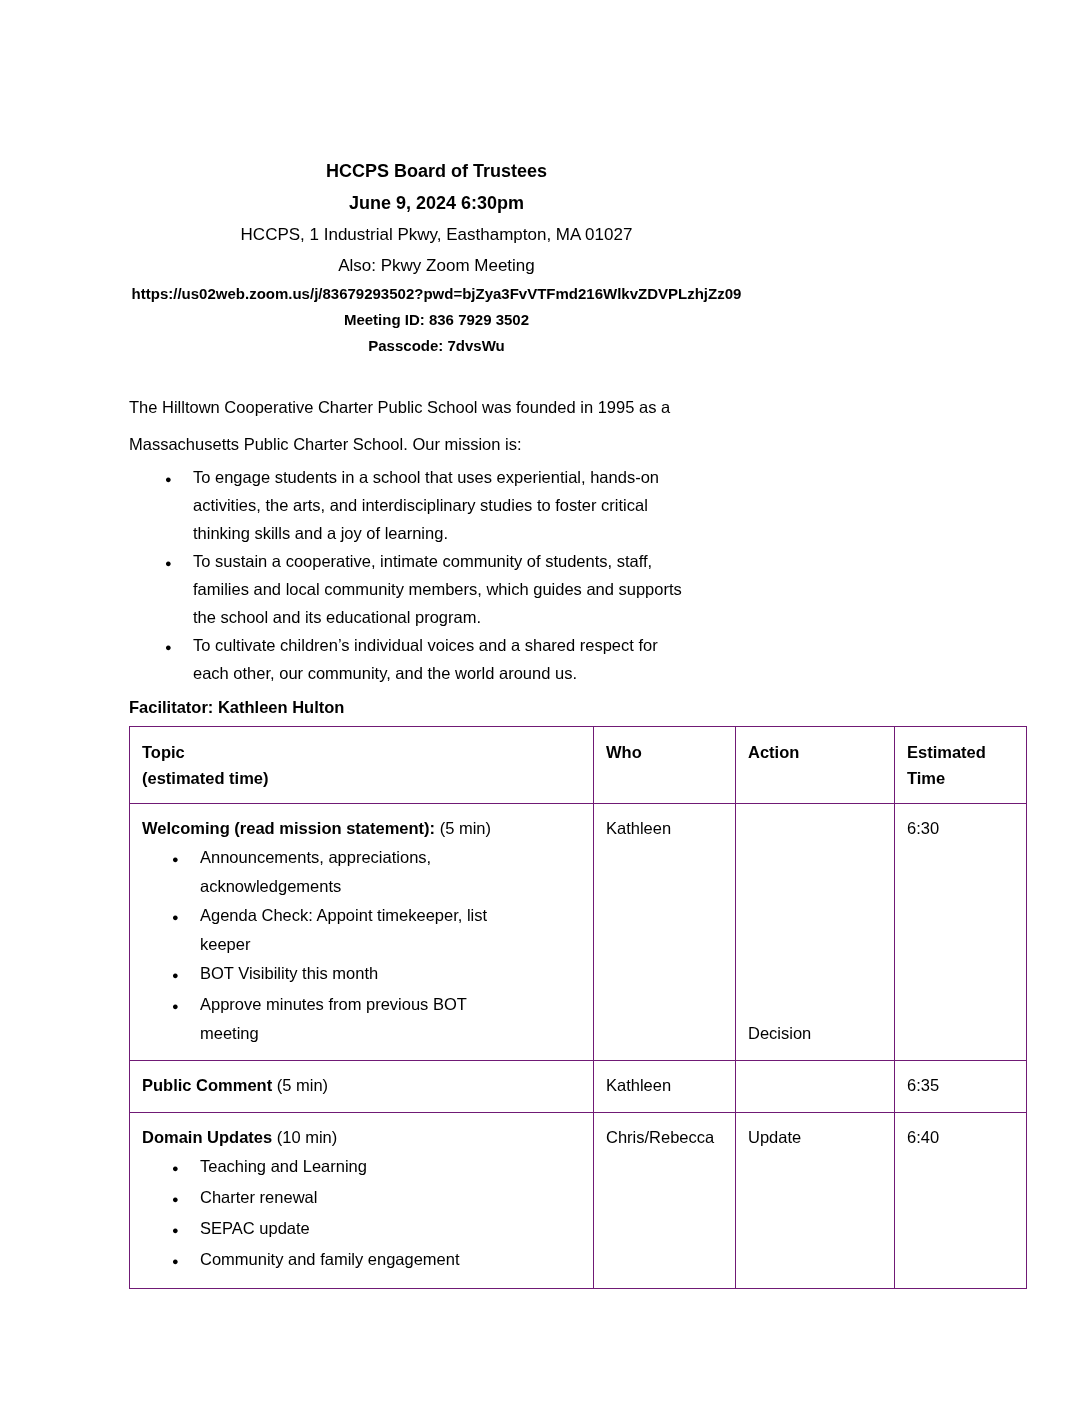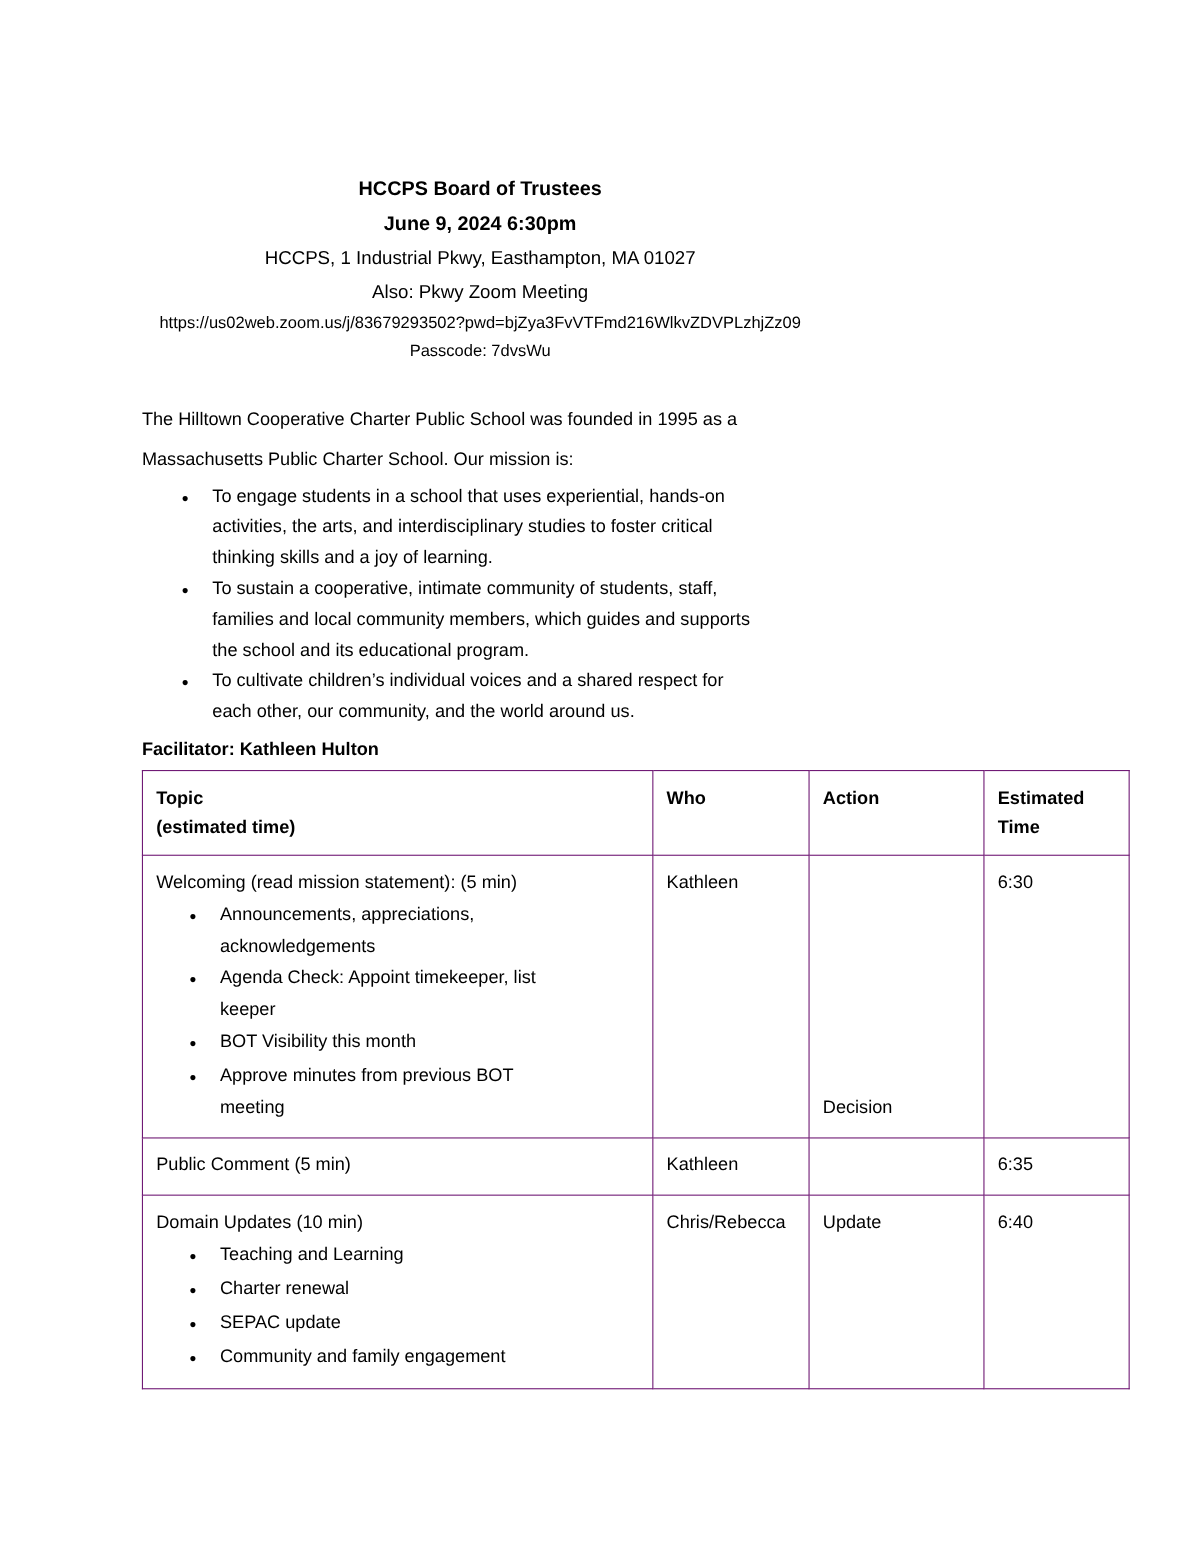--- a/index.html
+++ b/index.html
@@ -13,21 +13,21 @@
   }
   .content {
     box-sizing: border-box;
     width: 875px;
     padding: 155px 131px 0 129px;
   }
   
   .doc-header { text-align: center; }
   .h-title  { font-size: 18px; line-height: 32px; font-weight: bold; }
   .h-lg     { font-size: 17px; line-height: 31px; }
-  .h-sm     { font-size: 15px; line-height: 26px; }
+  .h-sm     { font-size: 15px; line-height: 26px; font-weight: bold; }
   
   .intro {
     margin: 30px 0 0 0;
     font-size: 16.5px;
     line-height: 37px;
   }
   ul.mission {
     list-style: none;
     margin: 0;
     padding: 0 60px 0 36px;
@@ -71,33 +71,34 @@
     padding-top: 12px;
   }
   .agenda td.bottom { vertical-align: bottom; }
   .agenda ul {
     list-style: none;
     margin: 0;
     padding: 0 0 0 30px;
   }
   .agenda ul li { display: flex; align-items: baseline; }
   .agenda ul li .txt { max-width: 317px; }
-  .bold { font-weight: normal; text-align: right; }
+  .bold { font-weight: bold; text-align: right; }
 </style>
 </head>
 <body>
 
 <div class="content">
 
   <header class="doc-header">
     <div class="h-title">HCCPS Board of Trustees</div>
     <div class="h-title">June 9, 2024 6:30pm</div>
     <div class="h-lg">HCCPS, 1 Industrial Pkwy, Easthampton, MA 01027</div>
     <div class="h-lg">Also: Pkwy Zoom Meeting</div>
     <div class="h-sm">https://us02web.zoom.us/j/83679293502?pwd=bjZya3FvVTFmd216WlkvZDVPLzhjZz09</div>
+    <div class="h-sm">Meeting ID: 836 7929 3502</div>
     <div class="h-sm">Passcode: 7dvsWu</div>
   </header>
 
   <p class="intro">The Hilltown Cooperative Charter Public School was founded in 1995 as a Massachusetts Public Charter School. Our mission is:</p>
 
   <ul class="mission">
     <li>
       <span class="dot">●</span>
       <span>To engage students in a school that uses experiential, hands-on activities, the arts, and interdisciplinary studies to foster critical thinking skills and a joy of learning.</span>
     </li>

